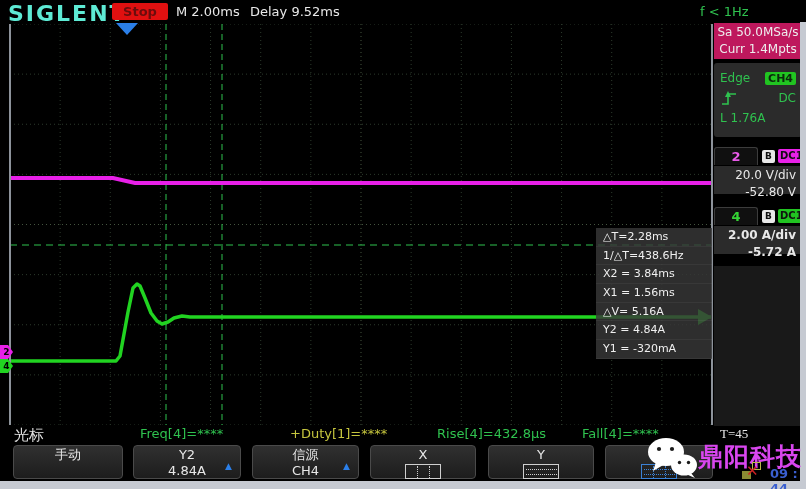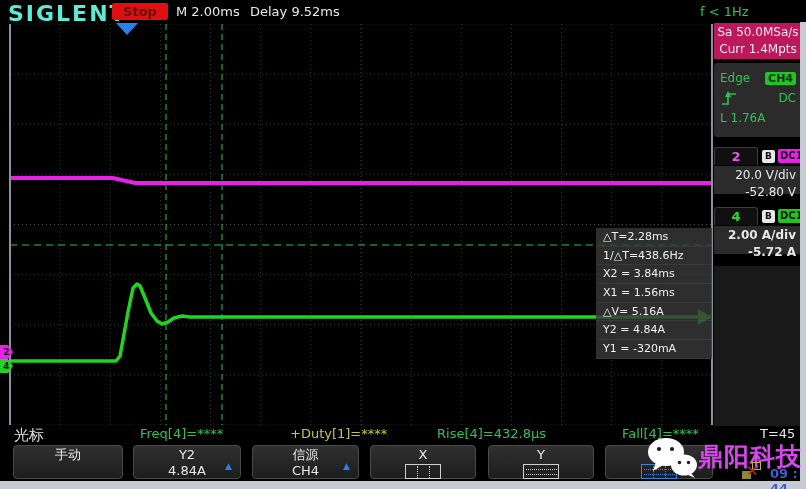--- a/index.html
+++ b/index.html
@@ -49,22 +49,22 @@
   .ch-body{position:absolute;left:714px;width:88px;height:28px;background:#2b2b2b;font-size:12px;color:#e8e8e8;
            text-align:right;padding:1px 6px 0 0;line-height:17px;}
   .h2{top:146px;} .b2{top:166px;} .h4{top:206px;} .b4{top:226px;font-weight:bold;}
   .c-mag{color:#e85ae8;} .c-grn{color:#35d435;}
   .bg-mag{background:#e820e8;} .bg-grn{background:#21c421;}
 
   
   .status{position:absolute;top:426px;font-size:13px;white-space:nowrap;}
   .meas-green{color:#2fc24f;} .meas-yellow{color:#c6c63e;}
   .st-label{left:14px;font-size:15px;color:#e5e5e5;}
-  .st0{left:140px;} .st1{left:290px;} .st2{left:437px;} .st3{left:582px;margin-left:40px;}
-  .st-t{left:760px;color:#e8e8e8;}
+  .st0{left:140px;} .st1{left:290px;} .st2{left:437px;} .st3{left:582px;}
+  .st-t{left:720px;color:#e8e8e8;font-family:Liberation Serif, serif;}
 
   
   .menu-btn{position:absolute;top:445px;height:34px;background:linear-gradient(#303030,#1d1d1d);
             border:1px solid #4a4a4a;border-radius:4px;text-align:center;color:#e8e8e8;font-size:13px;line-height:16px;padding-top:1px;}
   .mb0{left:13px;width:110px;} .mb1{left:133px;width:108px;} .mb2{left:252px;width:107px;}
   .mb3{left:370px;width:106px;} .mb4{left:488px;width:106px;} .mb5{left:605px;width:108px;}
   .up-arrow{position:absolute;right:8px;top:12px;font-size:9px;color:#2b7fe8;}
   .cur-icon{margin:1px auto 0;width:36px;height:15px;border:1px solid #cfcfcf;position:relative;}
   .cur-icon .v1{position:absolute;left:11px;top:1px;height:12px;border-left:1px dotted #cfcfcf;}
   .cur-icon .v2{position:absolute;left:23px;top:1px;height:12px;border-left:1px dotted #cfcfcf;}

